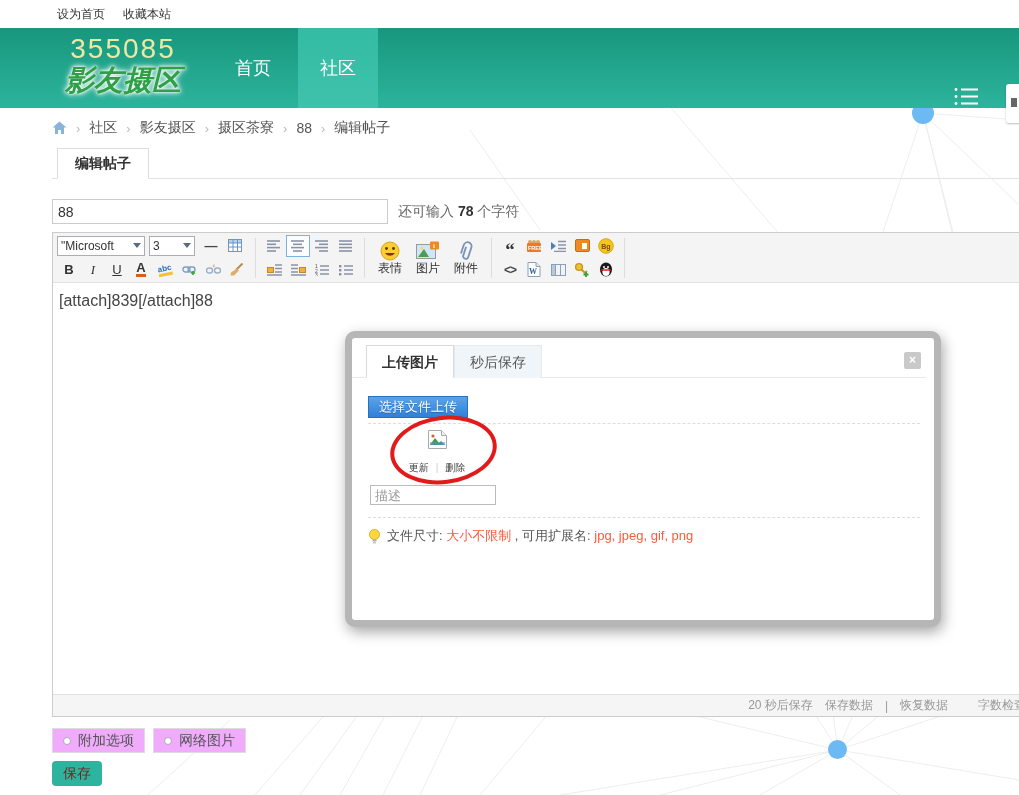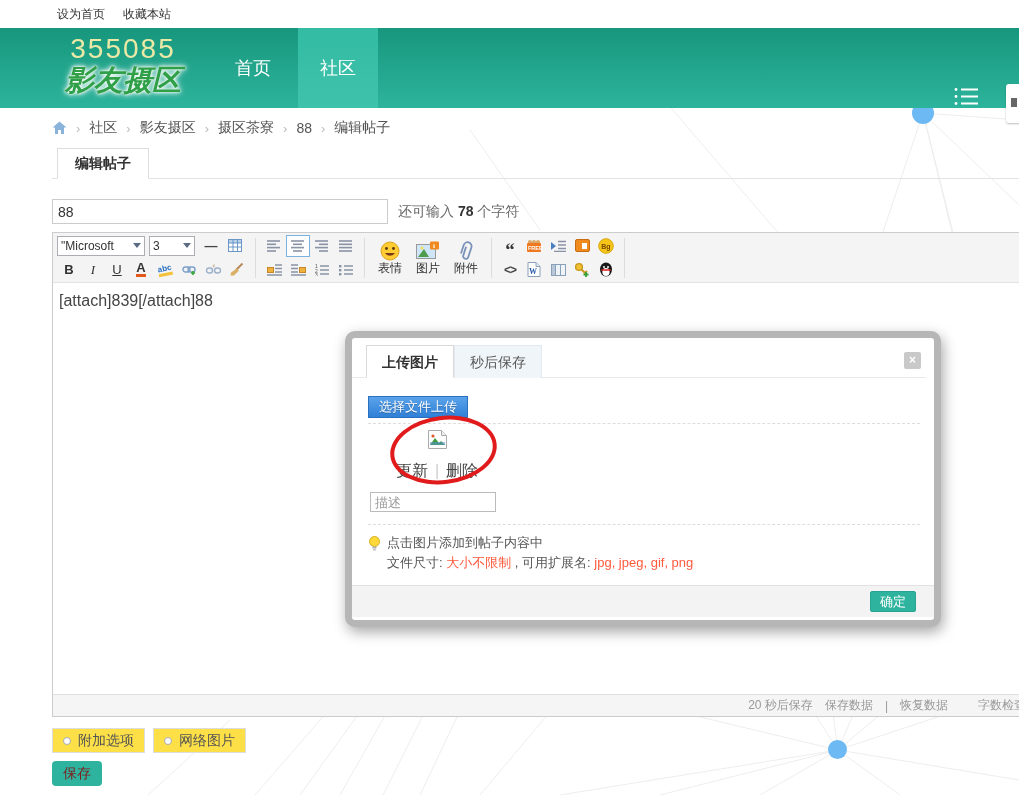--- a/index.html
+++ b/index.html
@@ -89,21 +89,21 @@
   .content-area { flex:1; padding:9px 6px; font-size:16px; color:#444; cursor:text; }
   .statusbar { height:22px; background:#f5f5f5; border-top:1px solid #e0e0e0; font-size:12px;
                color:#999; display:flex; align-items:center; justify-content:flex-end;
                padding-right:8px; white-space:nowrap; }
   .statusbar .sb-link { cursor:pointer; }
   .statusbar .gap { margin-left:18px; }
   .statusbar .sp { margin:0 12px; }
 
   
   .options-row { left:52px; top:728px; display:flex; gap:8px; z-index:1; }
-  .opt-box { height:25px; border:1px solid #ddd; background:#fde047; display:flex; align-items:center;
+  .opt-box { height:25px; border:1px solid #ddd; background:#f0abfc; display:flex; align-items:center;
              padding:0 10px; font-size:14px; color:#555; cursor:pointer; }
   .radio-dot { width:8px; height:8px; border:1px solid #aaa; border-radius:50%; background:#fff;
                margin-right:7px; }
   .save-btn { position:absolute; left:52px; top:761px; width:50px; height:25px; background:#2eb39e;
               color:#7f1d1d; font-size:14px; border:none; border-radius:4px; cursor:pointer; z-index:1;
               font-family:inherit; }
 
   
   .modal { left:345px; top:331px; width:596px; height:296px; background:#fff;
            border:7px solid #b6b6b6; border-radius:10px; z-index:10;
@@ -116,21 +116,21 @@
   .mtab.idle { background:#f0f5f9; border:1px solid #e3eaf1; border-bottom:none; color:#555; }
   .modal-close { position:absolute; right:13px; top:14px; width:17px; height:17px; background:#c9c9c9;
                  border-radius:2px; color:#fff; font-size:12px; font-weight:bold; text-align:center;
                  line-height:16px; cursor:pointer; }
   .modal-body { position:absolute; left:16px; right:14px; top:46px; }
   .upload-btn { margin-top:12px; width:100px; height:22px; border:1px solid #2a6fc0; border-radius:0;
                 background:linear-gradient(to bottom,#5ba3ea,#2f80d8); color:#fff; font-size:13px;
                 text-shadow:0 1px 1px rgba(0,0,0,.3); cursor:pointer; font-family:inherit; }
   .dashed { border:0; border-top:1px dashed #ddd; margin-top:5px; }
   .attach-item { width:110px; text-align:center; margin-left:14px; margin-top:6px; }
-  .attach-links { margin-top:8px; font-size:16px; color:#444; }
+  .attach-links { margin-top:8px; font-size:10px; color:#444; }
   .attach-links .asep { color:#ccc; margin:0 7px; }
   .attach-links span { cursor:pointer; }
   .desc-input { display:block; margin-top:10px; margin-left:2px; width:126px; height:20px;
                 border:1px solid #bbb; font-size:13px; padding:0 4px; color:#555; outline:none;
                 font-family:inherit; }
   .desc-input::placeholder { color:#999; }
   .dashed2 { border:0; border-top:1px dashed #ddd; margin-top:12px; }
   .tip { display:flex; gap:6px; margin-top:8px; font-size:13px; color:#555; line-height:20px; }
   .tip .red { color:#ff5a3c; }
   .modal-footer { position:absolute; left:0; right:0; bottom:3px; height:32px; background:#f3f3f3;
@@ -542,23 +542,19 @@
     </div>
     <input class="desc-input" type="text" placeholder="描述" style="">
     <hr class="dashed2">
     <div class="tip">
       <svg width="13" height="17" style="margin-top:3px;">
         <circle cx="6.5" cy="5.5" r="5" fill="#ffd83a" stroke="#d8b020"></circle>
         <rect x="4.5" y="10.5" width="4" height="2" fill="#b0b0b0"></rect>
         <rect x="5" y="13" width="3" height="1.5" fill="#c8c8c8"></rect>
       </svg>
       <div>
-        <div>点击图片添加到帖子内容中</div>
         <div><span>文件尺寸: </span><span class="red">大小不限制</span><span> , 可用扩展名: </span><span class="red">jpg, jpeg, gif, png</span></div>
       </div>
     </div>
   </div>
-  <div class="modal-footer">
-    <button class="confirm-btn">确定</button>
-  </div>
 </div>
 
 <div class="red-ellipse"></div>
 
 </body></html>

